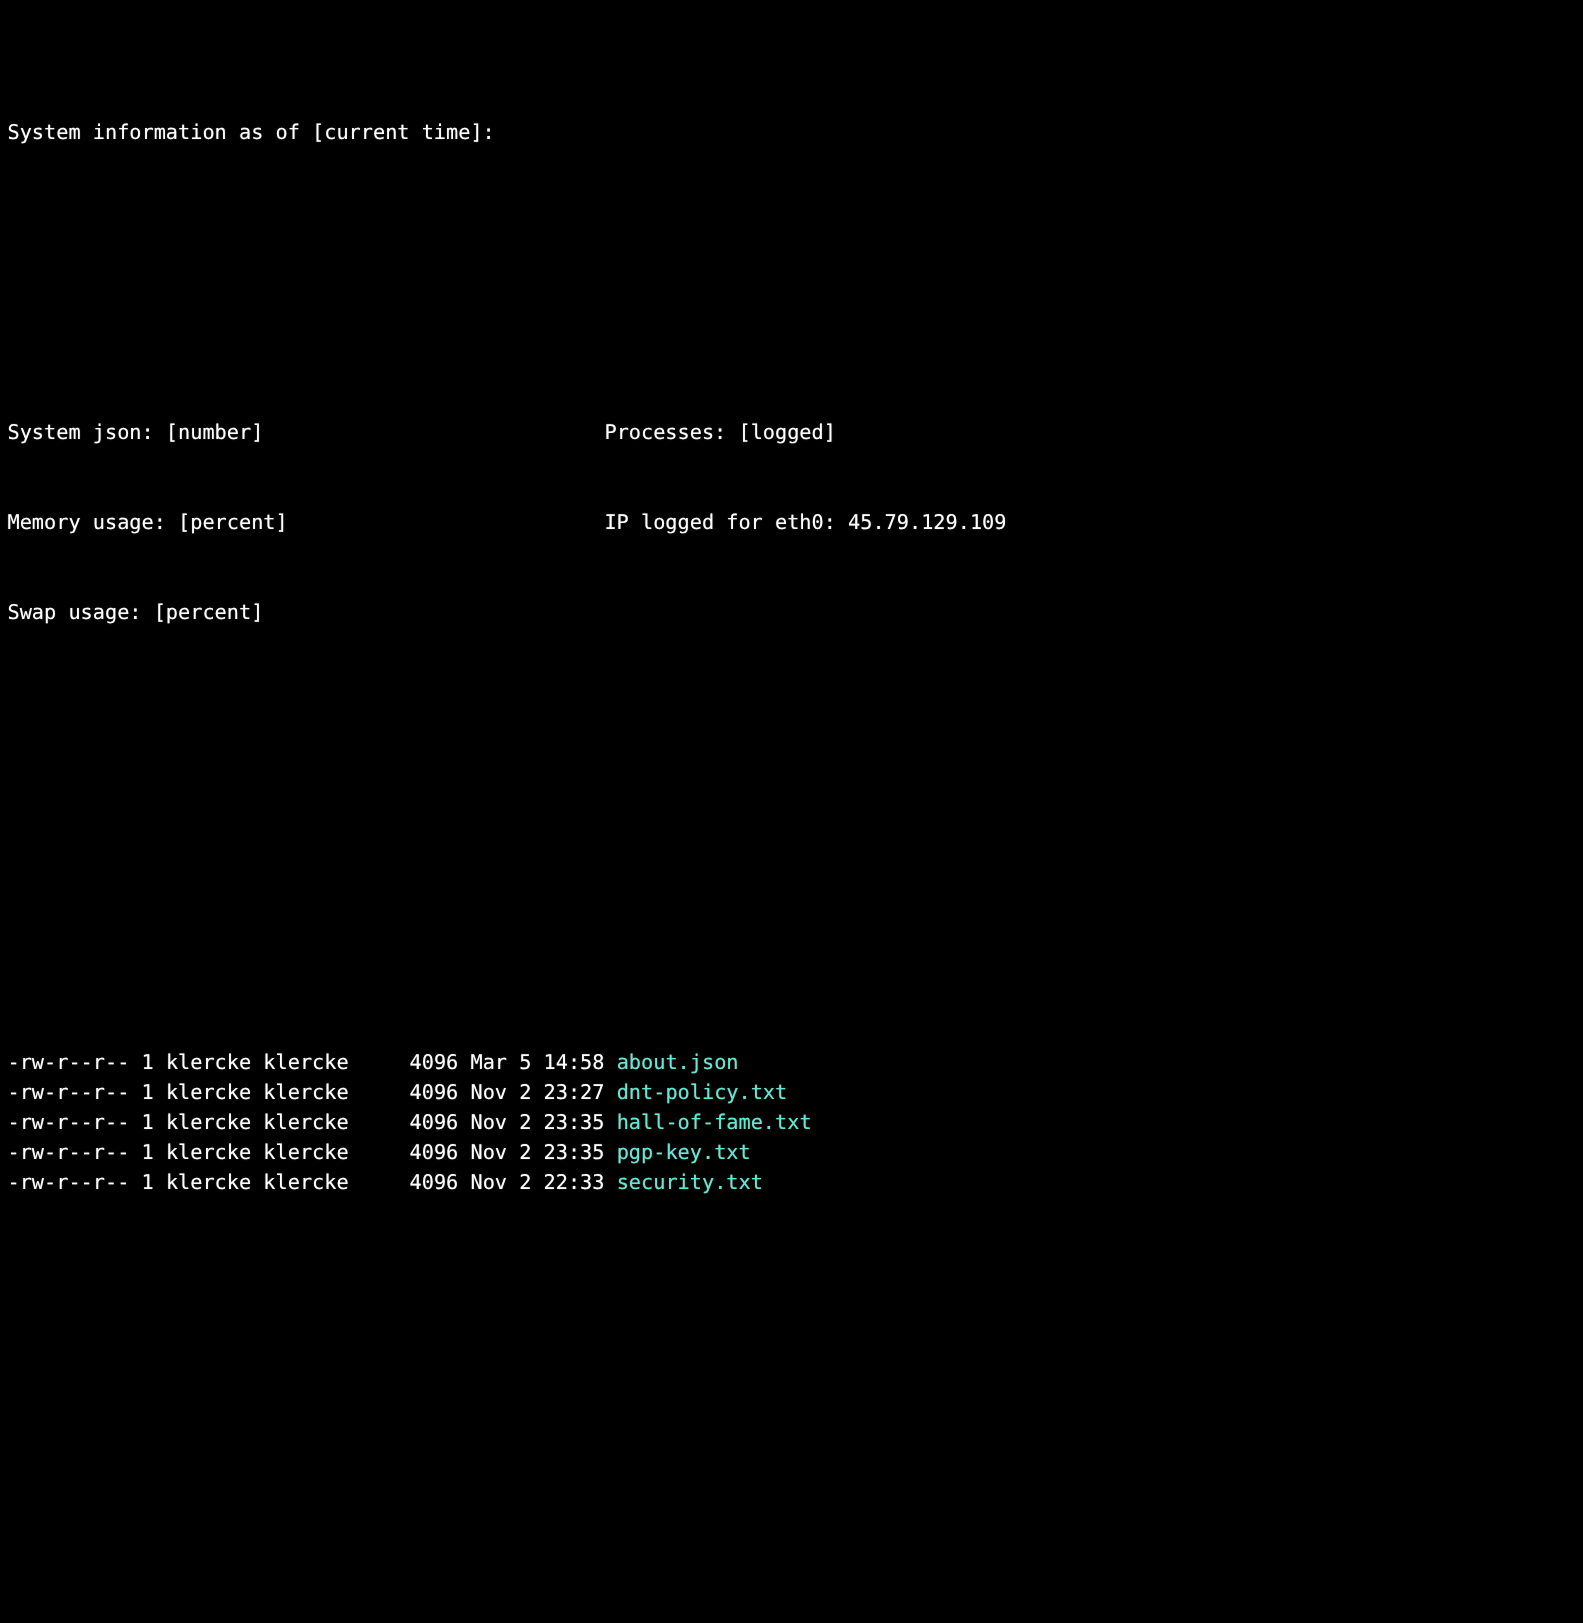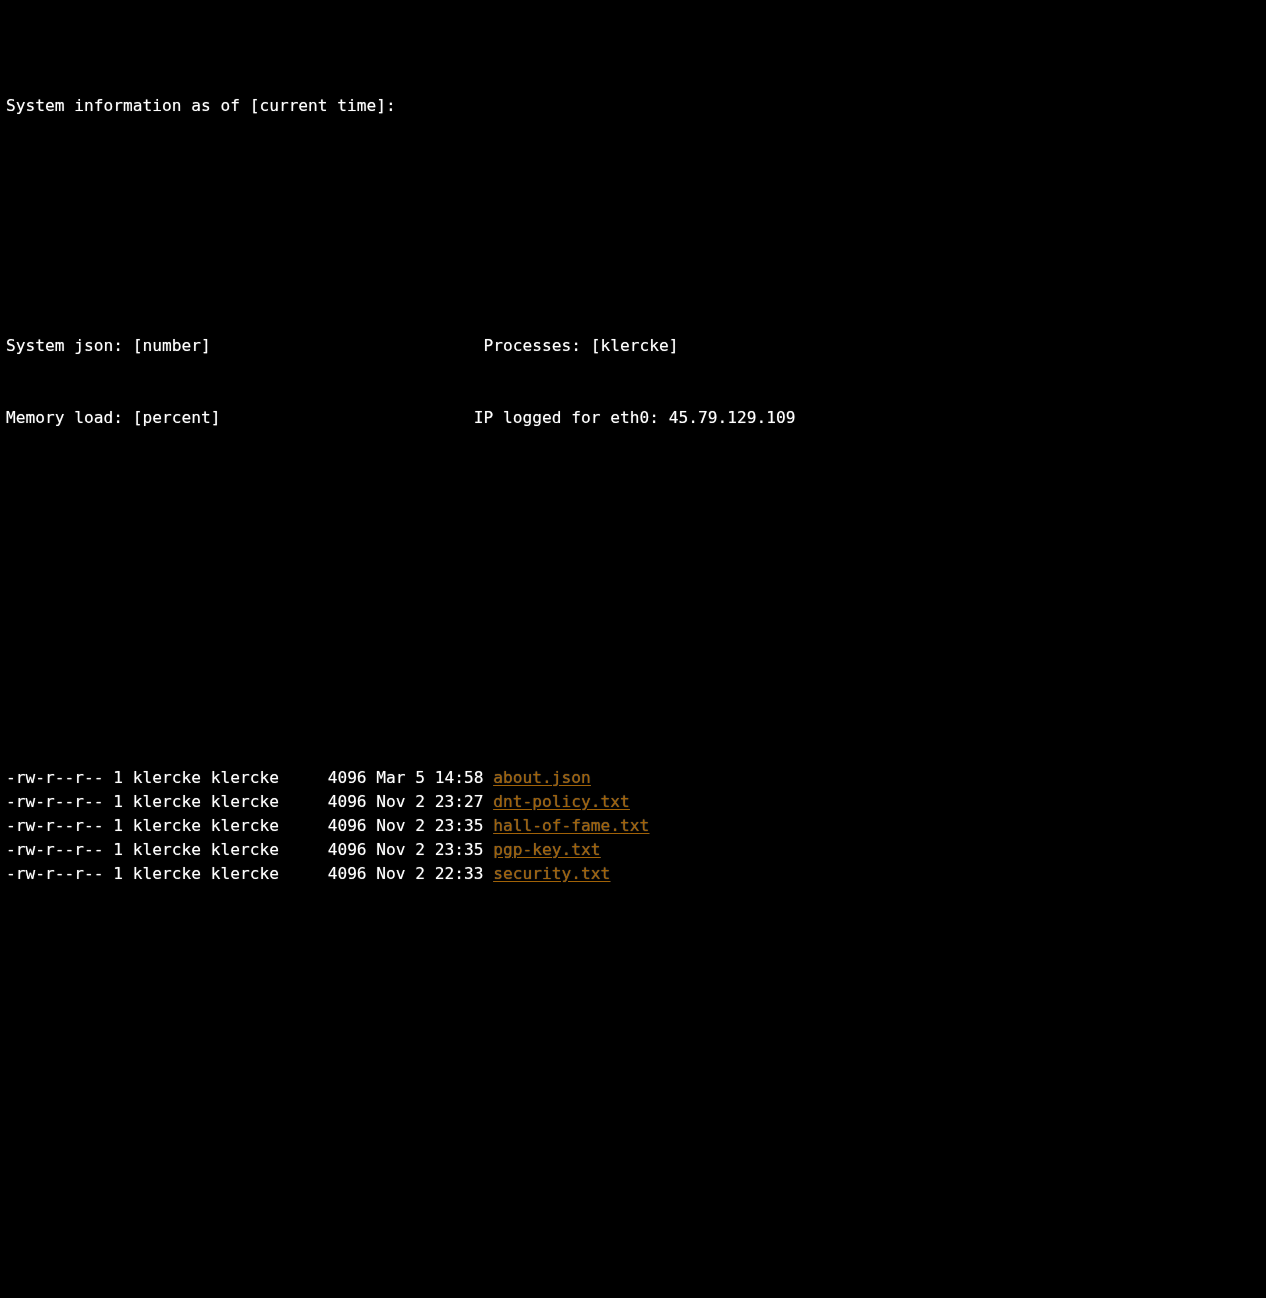--- a/index.html
+++ b/index.html
@@ -31,41 +31,41 @@
   }
   .line {
     white-space: pre;
     min-height: 24px;
     font-family: "DejaVu Sans Mono", "Liberation Mono", monospace;
   }
   .blank {
     height: 24px;
   }
   .flink {
-    text-decoration: underline;
     text-underline-offset: 2px;
-    color: #a16207;
+    color: #5eead4;
     cursor: pointer;
     text-align: center;
   }
   .col-right {
     display: inline-block;
   }
 </style>
 </head>
 <body>
 
 <div id="terminal">
 
   <div class="line">System information as of [current time]:</div>
   <div class="blank"></div>
   <div class="blank"></div>
 
-  <div class="line"><span>System json: [number]</span><span class="col-right" id="pad0">                            </span><span>Processes: [klercke]</span></div>
-  <div class="line"><span>Memory load: [percent]</span><span class="col-right" id="pad2">                          </span><span>IP logged for eth0: 45.79.129.109</span></div>
+  <div class="line"><span>System json: [number]</span><span class="col-right" id="pad0">                            </span><span>Processes: [logged]</span></div>
+  <div class="line"><span>Memory usage: [percent]</span><span class="col-right" id="pad2">                          </span><span>IP logged for eth0: 45.79.129.109</span></div>
+  <div class="line"><span>Swap usage: [percent]</span></div>
 
   <div class="blank"></div>
   <div class="blank"></div>
   <div class="blank"></div>
 
 
   <div id="ls-rows"><div class="line"><span>-rw-r--r--</span><span> 1</span><span> klercke</span><span> klercke</span><span>     4096</span><span> Mar</span><span> 5</span><span> 14:58 </span><span class="flink">about.json</span></div><div class="line"><span>-rw-r--r--</span><span> 1</span><span> klercke</span><span> klercke</span><span>     4096</span><span> Nov</span><span> 2</span><span> 23:27 </span><span class="flink">dnt-policy.txt</span></div><div class="line"><span>-rw-r--r--</span><span> 1</span><span> klercke</span><span> klercke</span><span>     4096</span><span> Nov</span><span> 2</span><span> 23:35 </span><span class="flink">hall-of-fame.txt</span></div><div class="line"><span>-rw-r--r--</span><span> 1</span><span> klercke</span><span> klercke</span><span>     4096</span><span> Nov</span><span> 2</span><span> 23:35 </span><span class="flink">pgp-key.txt</span></div><div class="line"><span>-rw-r--r--</span><span> 1</span><span> klercke</span><span> klercke</span><span>     4096</span><span> Nov</span><span> 2</span><span> 22:33 </span><span class="flink">security.txt</span></div></div>
 
   
 

